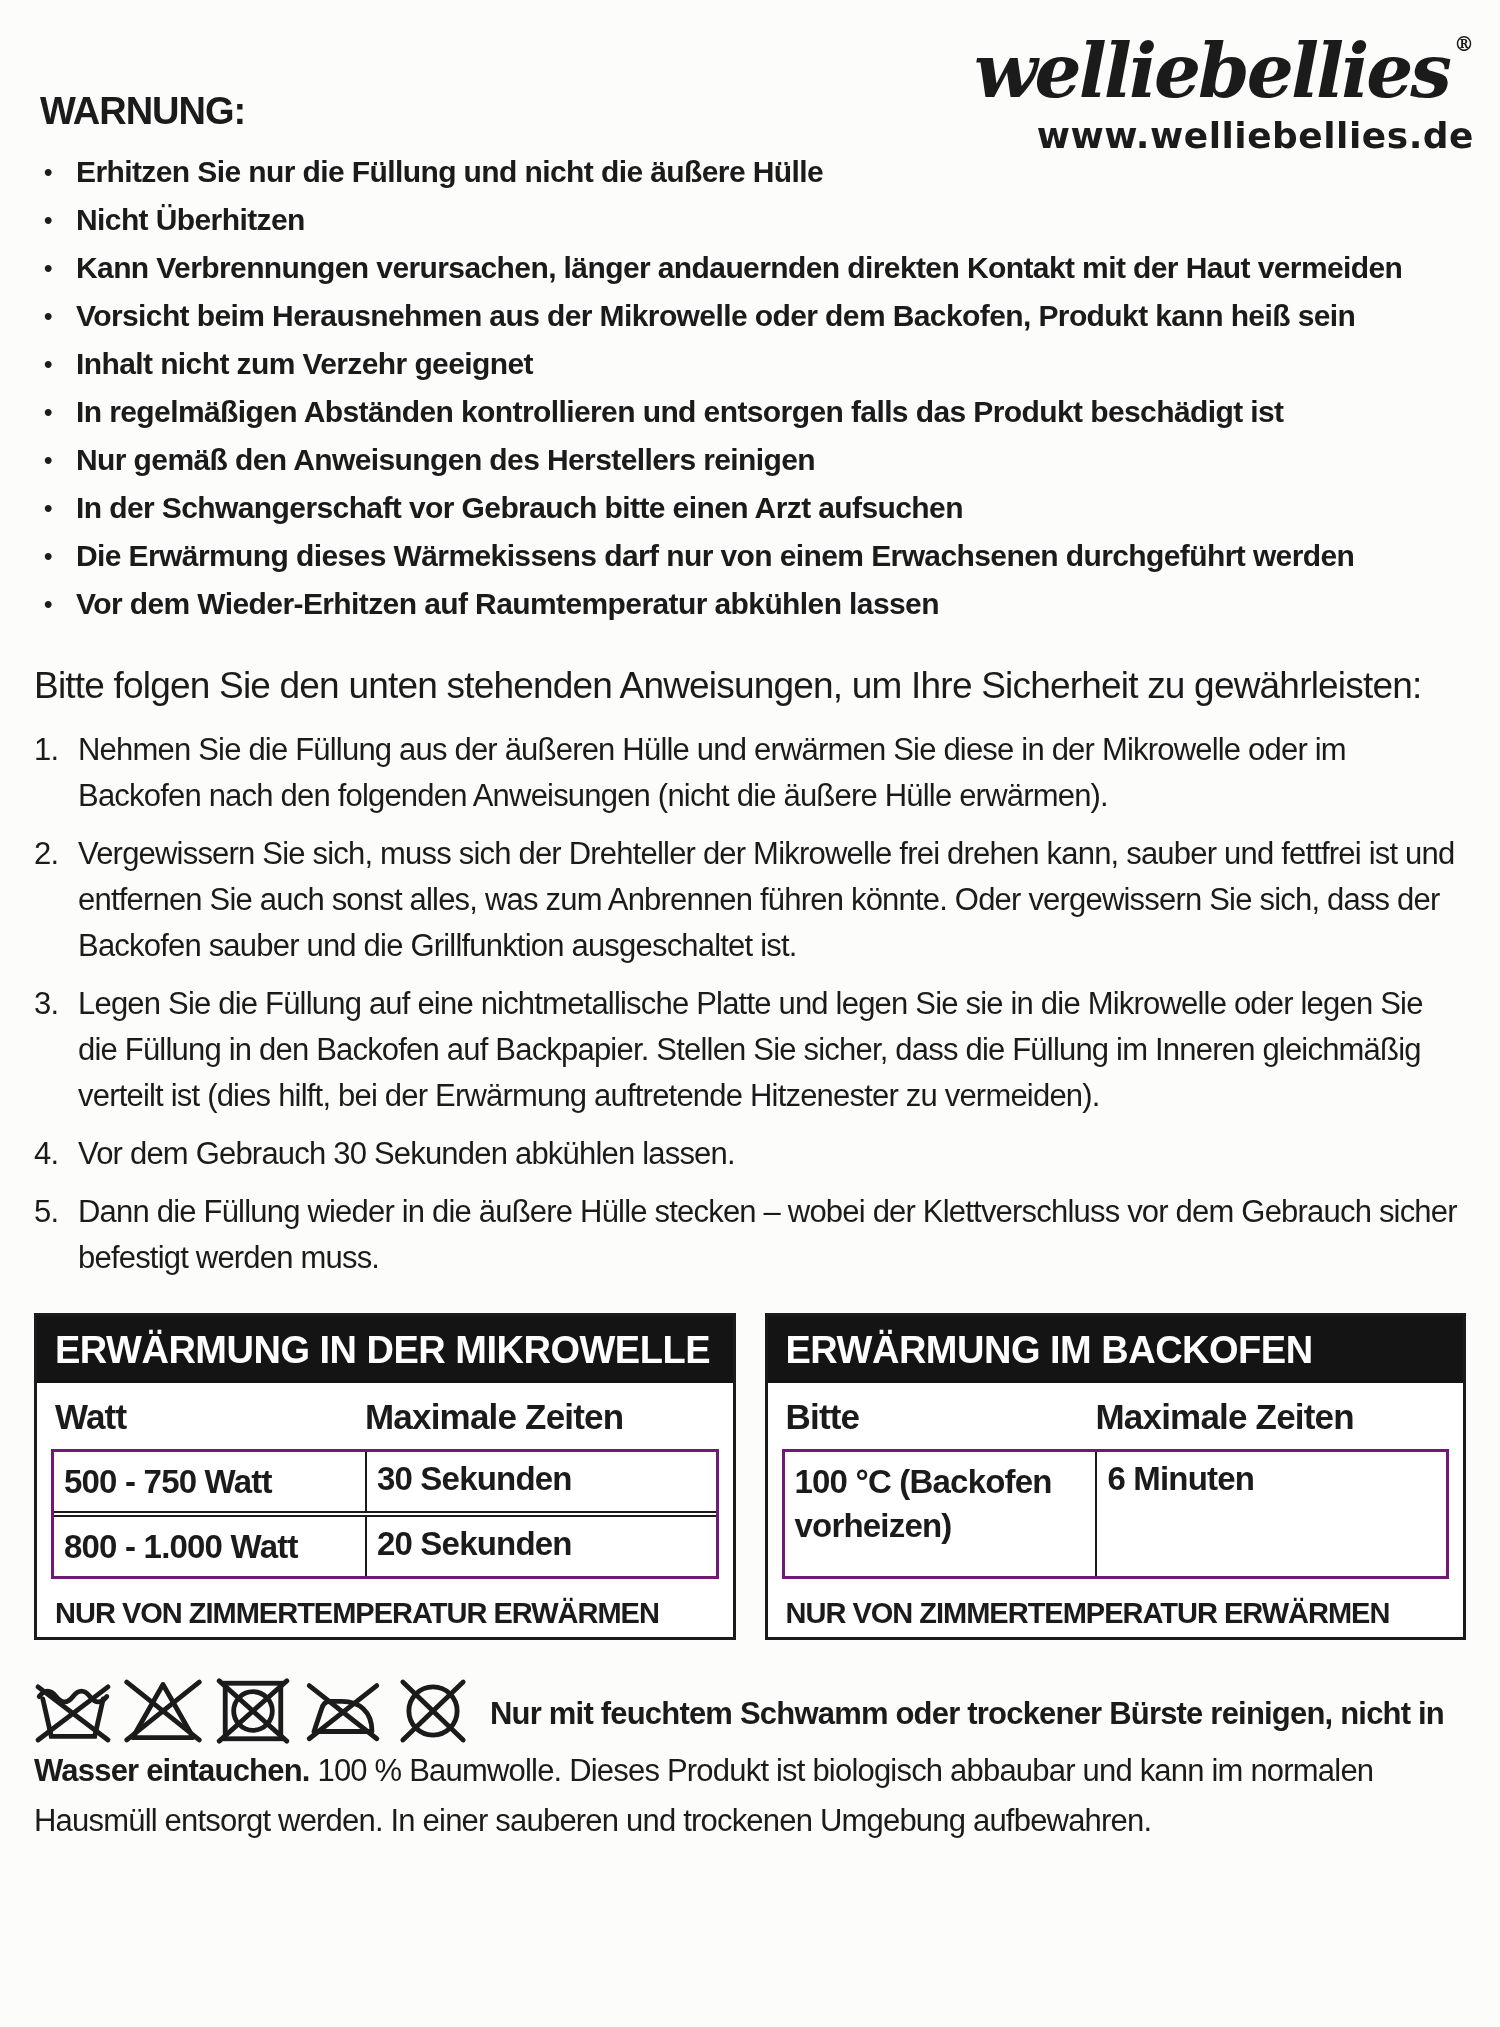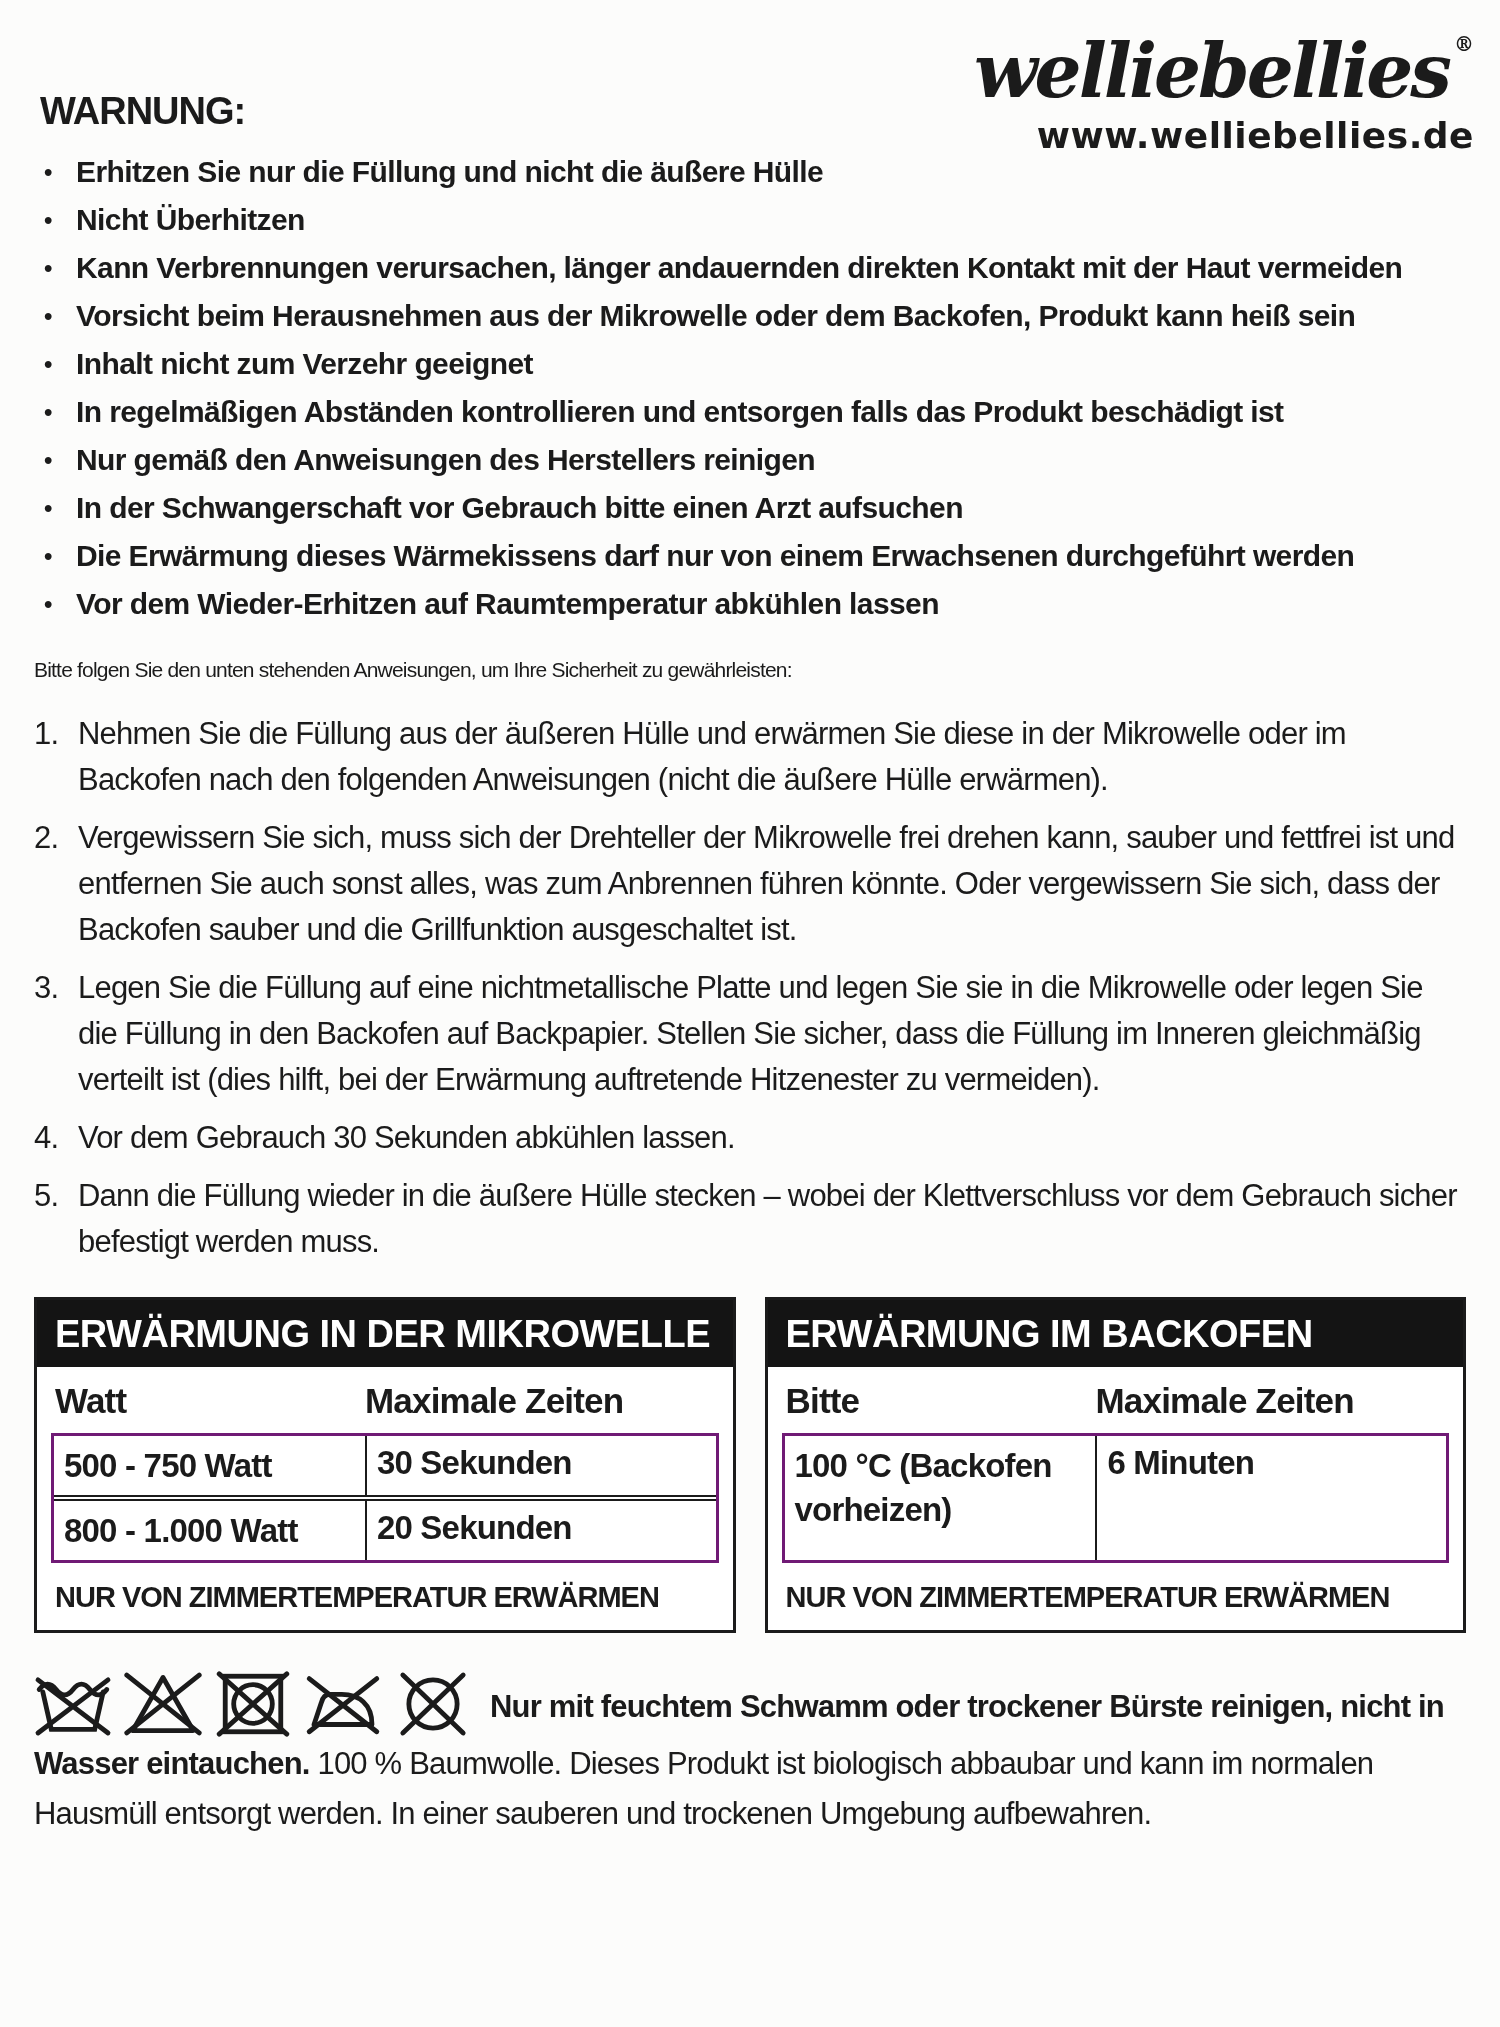--- a/index.html
+++ b/index.html
@@ -42,35 +42,35 @@
     font-size:30px; font-weight:bold; letter-spacing:-0.6px;
     line-height:46px; margin-bottom:2px;
   }
   .bullets li::before {
     content:"•";
     position:absolute; left:10px; top:0;
     font-size:24px;
   }
 
   
-  .intro { margin:20px 0 0 0; font-size:21px; line-height:46px; letter-spacing:-0.8px; }
+  .intro { margin:36px 0 0 0; font-size:37px; line-height:46px; letter-spacing:-0.8px; }
   .steps { margin:18px 0 0 0; padding:0; list-style:none; }
   .step { display:flex; margin-bottom:12px; font-size:31px; line-height:46px; letter-spacing:-0.8px; }
   .step-num { flex:0 0 44px; }
   .step-text { flex:1; }
 
   
   .tables { display:flex; gap:29px; margin-top:32px; }
   .tbox { flex:1; border:3px solid #1b1b1b; background:#fff; box-sizing:border-box; }
   .tb-header {
     background:#141414; color:#fff;
     font-size:38px; font-weight:bold; letter-spacing:-0.5px;
     padding:13px 18px 11px;
   }
-  .tb-body { padding:8px 14px 12px; }
+  .tb-body { padding:8px 14px 3px; }
   .collabels { display:flex; font-size:35px; font-weight:bold; letter-spacing:-0.8px; padding:6px 4px 12px; }
   .collabels .c1 { width:47%; }
   .collabels .c2 { flex:1; }
   .rowsbox { border:3px solid #701a75; height:124px; display:flex; flex-direction:column; }
   .trow { flex:1; display:flex; font-size:33px; font-weight:bold; letter-spacing:-0.8px; align-items:center; }
   .trow + .trow { border-top:6px double #1b1b1b; }
   .trow .cell1 { width:47%; padding:4px 8px 4px 10px; box-sizing:border-box; align-self:stretch; display:flex; align-items:center; }
   .trow .cell2 { flex:1; border-left:2px solid #1b1b1b; padding:4px 10px; align-self:stretch; display:flex; align-items:flex-start; padding-top:8px; }
   .trow.tall { align-items:flex-start; }
   .trow.tall .cell1 { line-height:44px; align-items:flex-start; padding-top:8px; }

